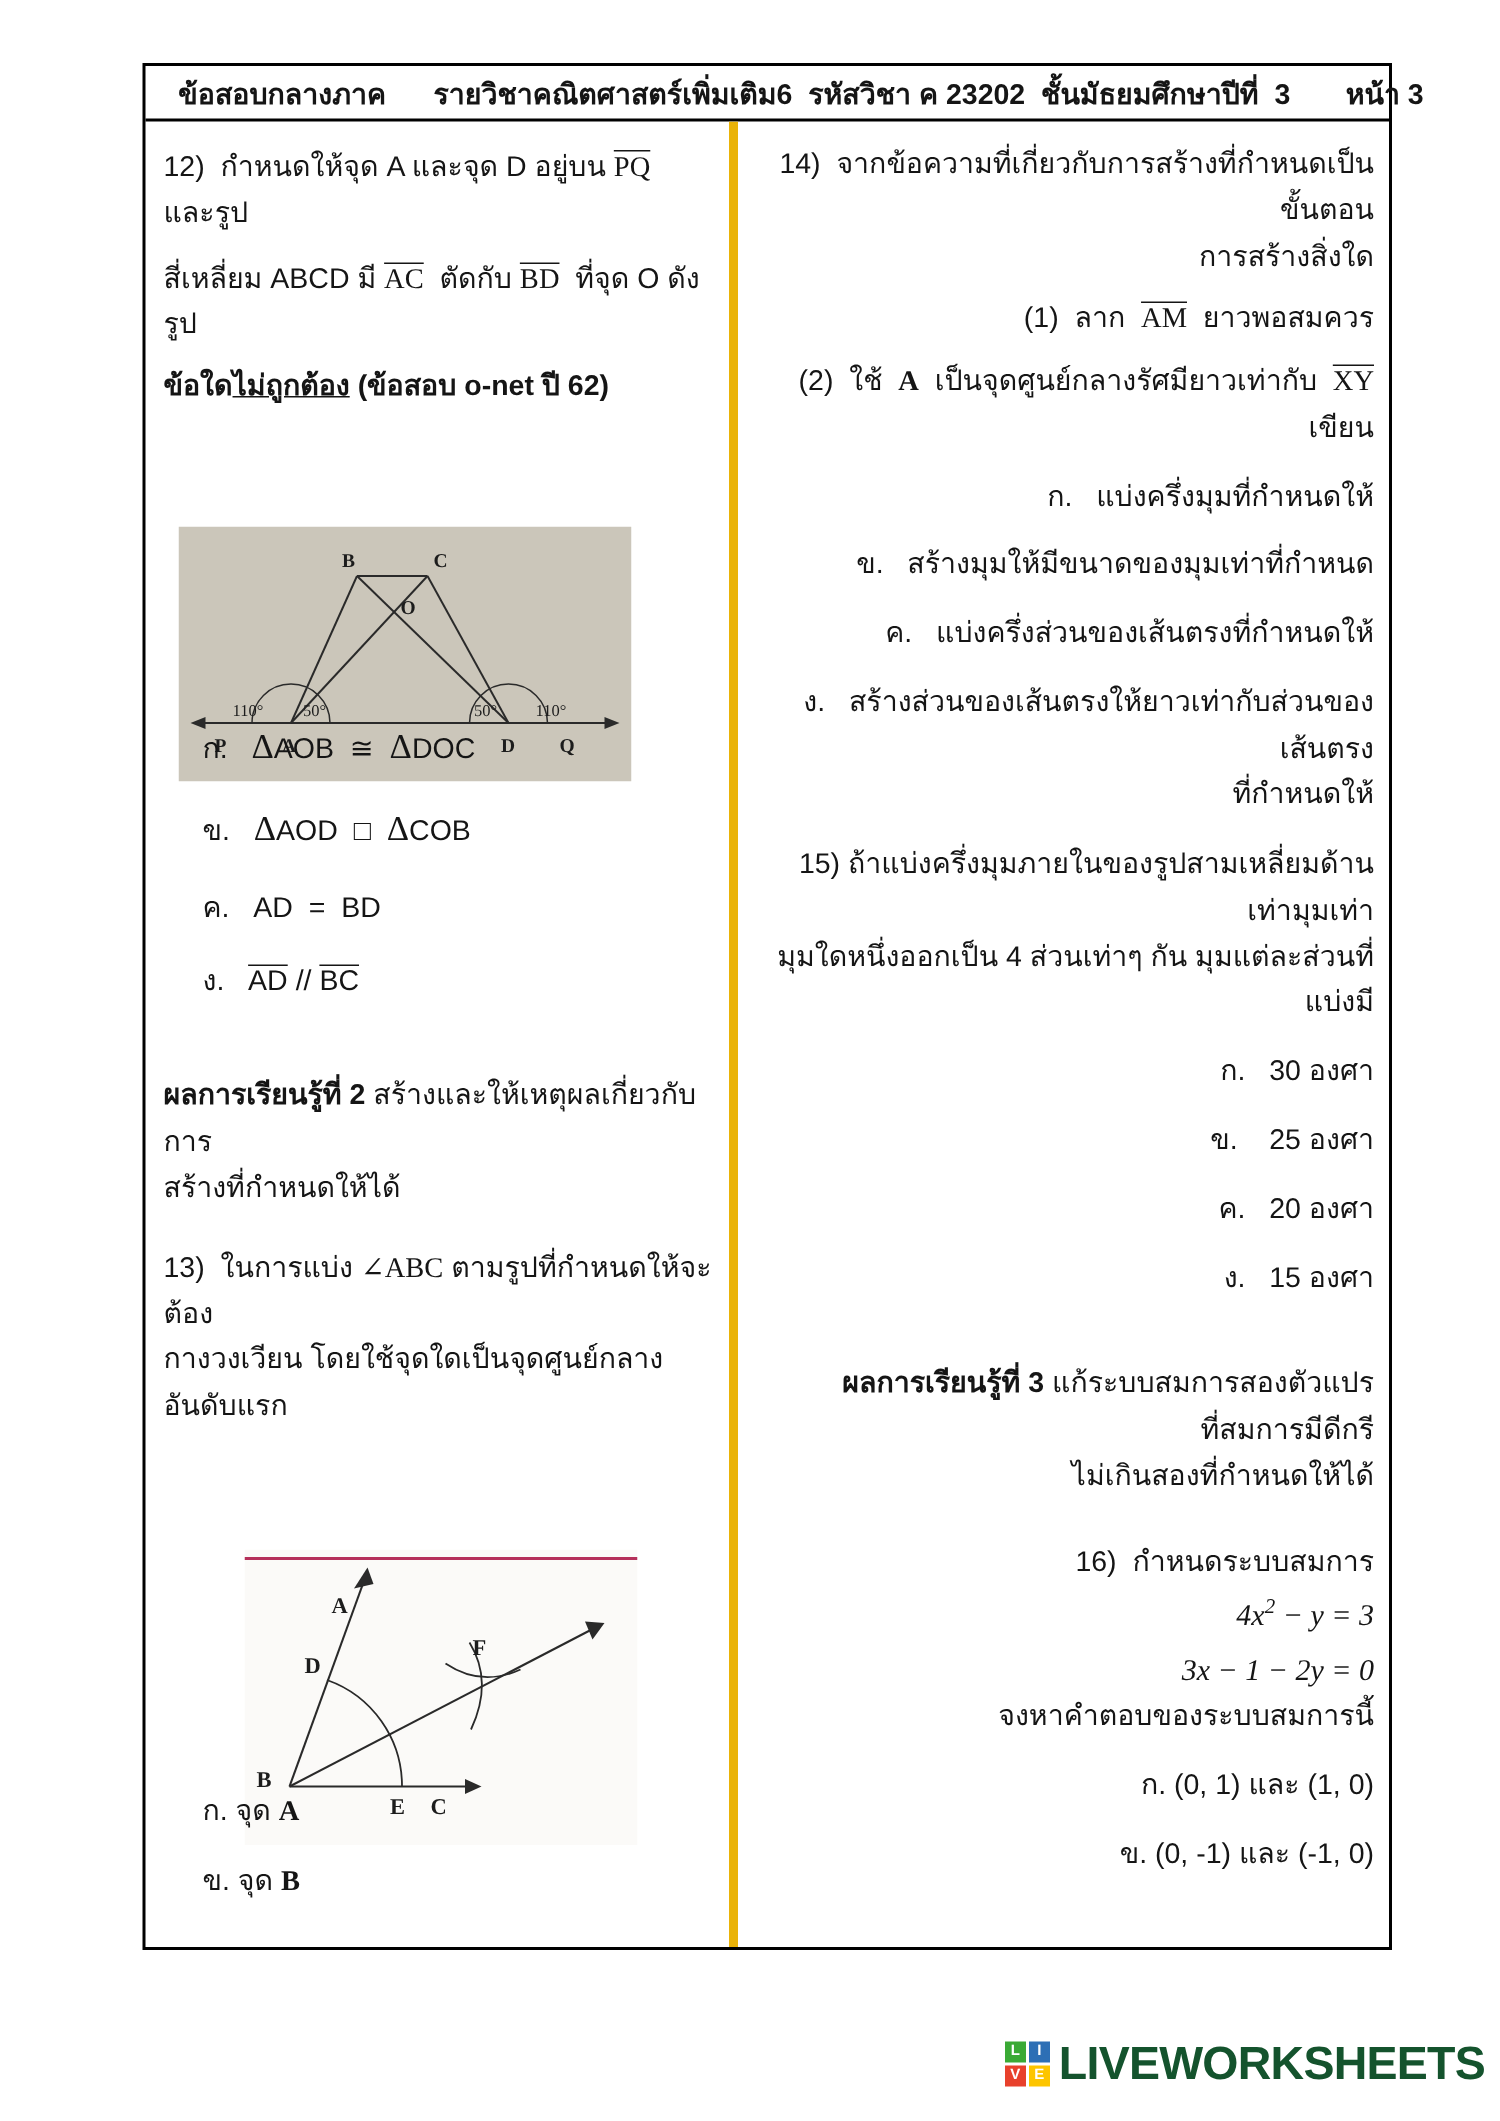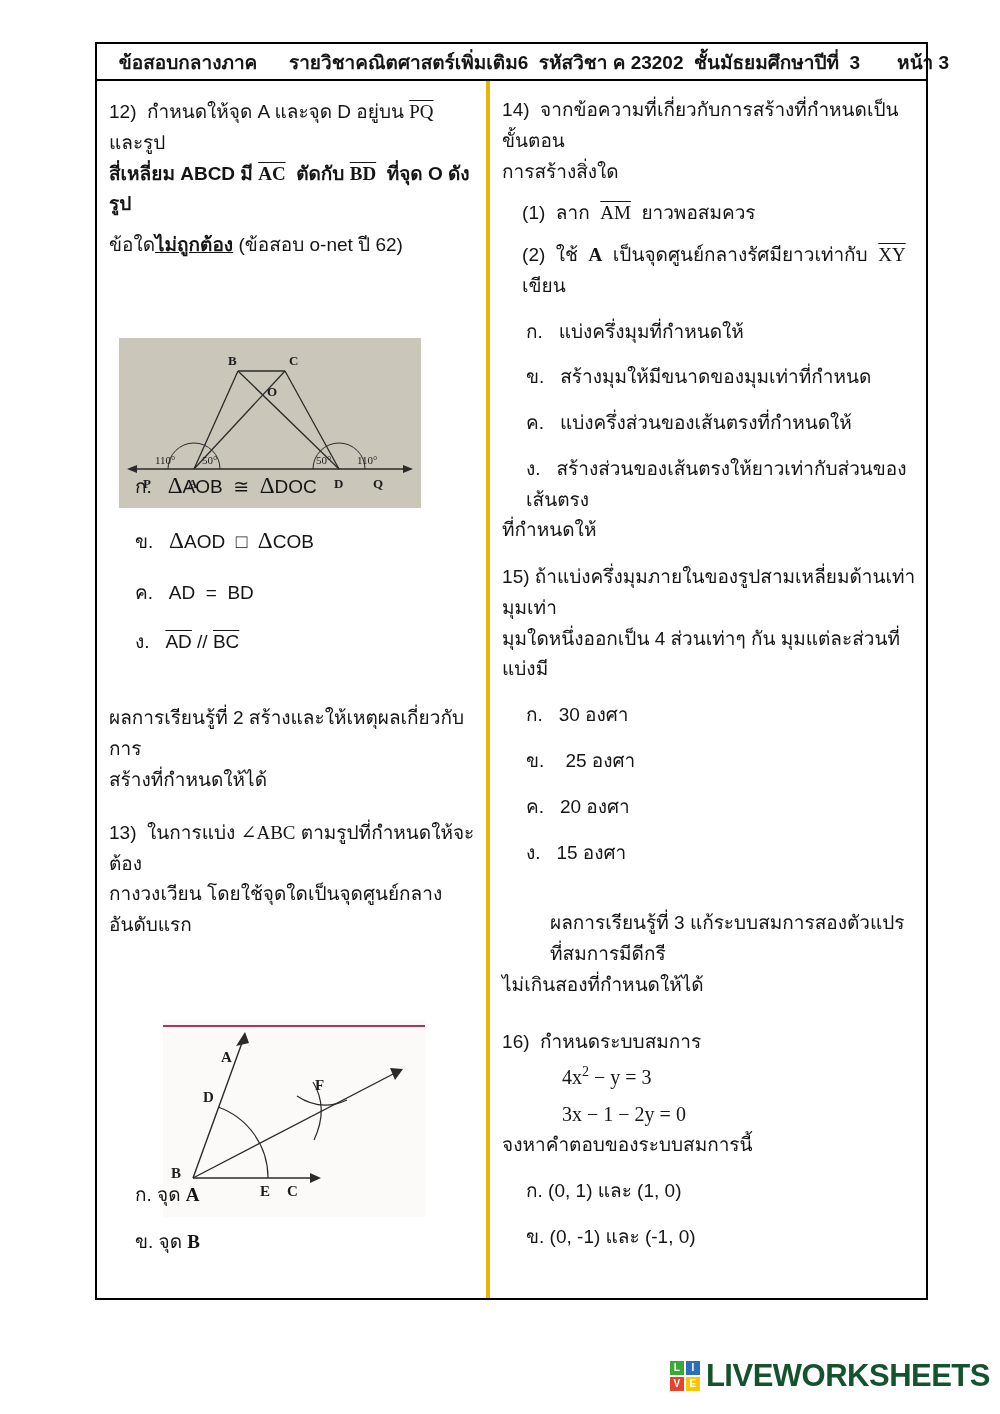--- a/index.html
+++ b/index.html
@@ -19,50 +19,50 @@
   .sheet-header {
     height:37px; border-bottom:2px solid #000;
     display:flex; align-items:center; justify-content:center;
   }
   .header-title { font-weight:700; font-size:19px; white-space:pre;padding-left:45px; }
 
   .columns { display:flex; height:1217px; overflow:hidden; }
   .col { font-size:19px; line-height:1.62; overflow:hidden; }
   .col div { white-space:pre-wrap; }
   .col.left  { width:390px; padding:10px 8px 0 12px; }
-  .col.right { width:441px; border-left:4px solid #eab308; padding:8px 10px 0 12px; }
+  .col.right { width:441px; border-left:6px solid #eab308; padding:8px 10px 0 12px;text-align:right; }
 
   
-  .b   { font-weight:400; }
+  .b   { font-weight:700; }
   .bu  { font-weight:700; text-decoration:underline; }
   .ov  { text-decoration:overline; }
   .ovm { text-decoration:overline; font-family:"Liberation Serif","DejaVu Serif",serif; }
   .m   { font-family:"Liberation Serif","DejaVu Serif",serif; }
   .mv  { font-family:"Liberation Serif","DejaVu Serif",serif; font-weight:700; }
   .mvi { font-family:"Liberation Serif","DejaVu Serif",serif; font-weight:700; font-style:italic; }
   .dl  { font-family:"Liberation Serif","DejaVu Serif",serif; font-size:1.22em; }
   .msup{ font-family:"Liberation Serif","DejaVu Serif",serif; vertical-align:super; font-size:0.7em; }
 
   
   .mt6  { margin-top:6px; }
   .mt10 { margin-top:10px; }
-  .mt12 { margin-top:0;font-weight:bold; }
+  .mt12 { margin-top:13px; }
   .mt16 { margin-top:16px; }
   .mt22 { margin-top:22px; }
   .mt26 { margin-top:26px; }
   .mt40 { margin-top:40px;margin-left:48px; }
   .mt46 { margin-top:46px; }
 
   .choice  { margin-left:26px; margin-top:18px; }
   .choice.first { margin-top:20px; }
   .choice2 { margin-left:26px; margin-top:16px; }
   .choice2.first { margin-top:24px; }
   .rchoice { margin-left:24px; margin-top:15px; }
   .sub     { margin-left:20px; margin-top:11px; }
-  .eq      { margin-left:60px; margin-top:4px; font-size:20px; }
+  .eq      { margin-left:60px; margin-top:4px; font-size:20px;font-style:italic; }
 
   .figure1 { margin:16px 0 0 10px; width:302px; height:170px; }
   .figure2 { margin:18px 0 0 54px; width:262px; height:197px; }
   svg text { font-family:"Liberation Serif","DejaVu Serif",serif; }
 
   
   .footer {
     position:absolute; right:10px; bottom:20px;
     display:flex; align-items:center; gap:6px;
   }

